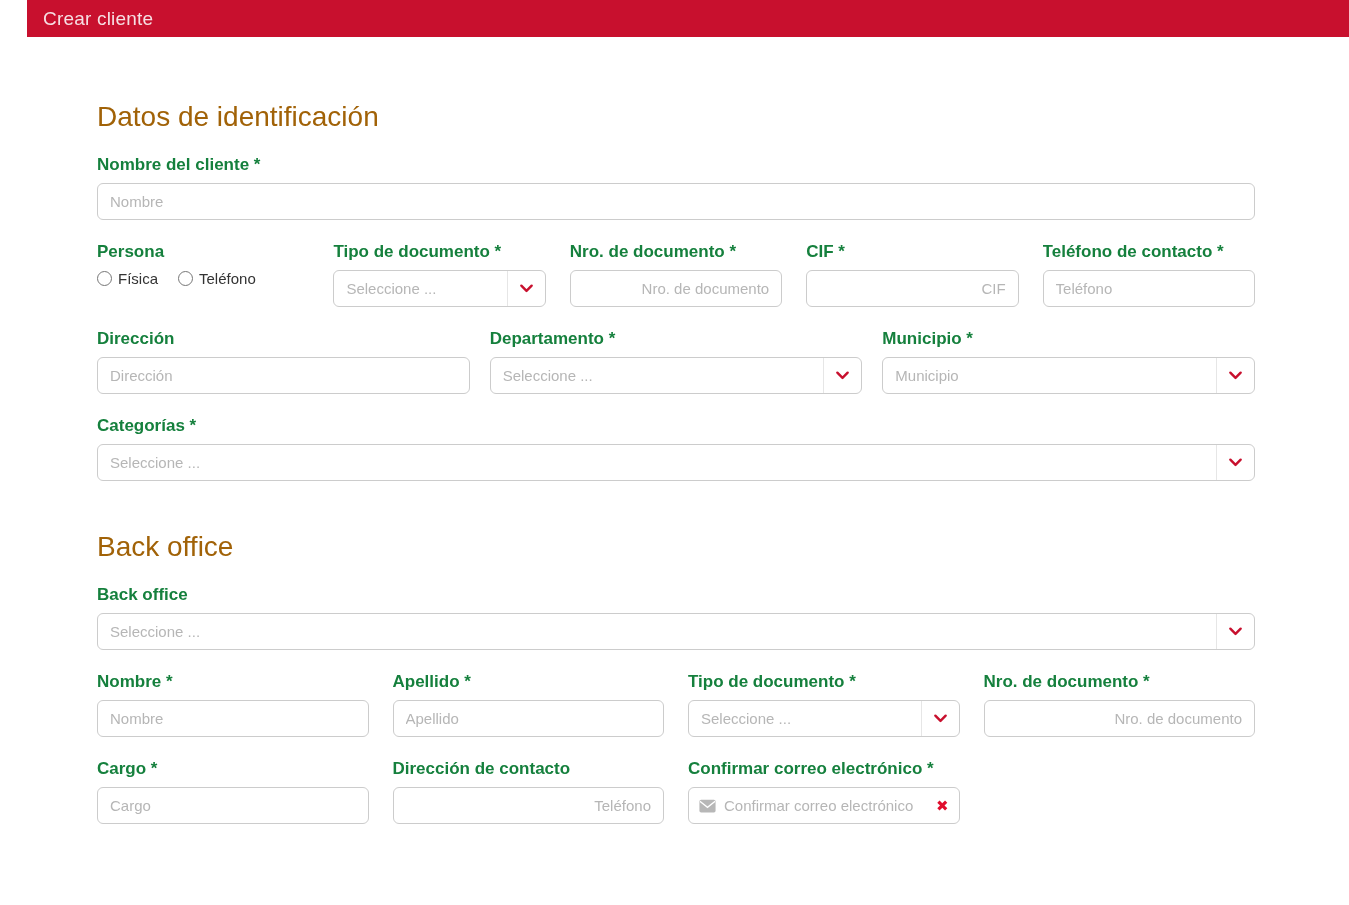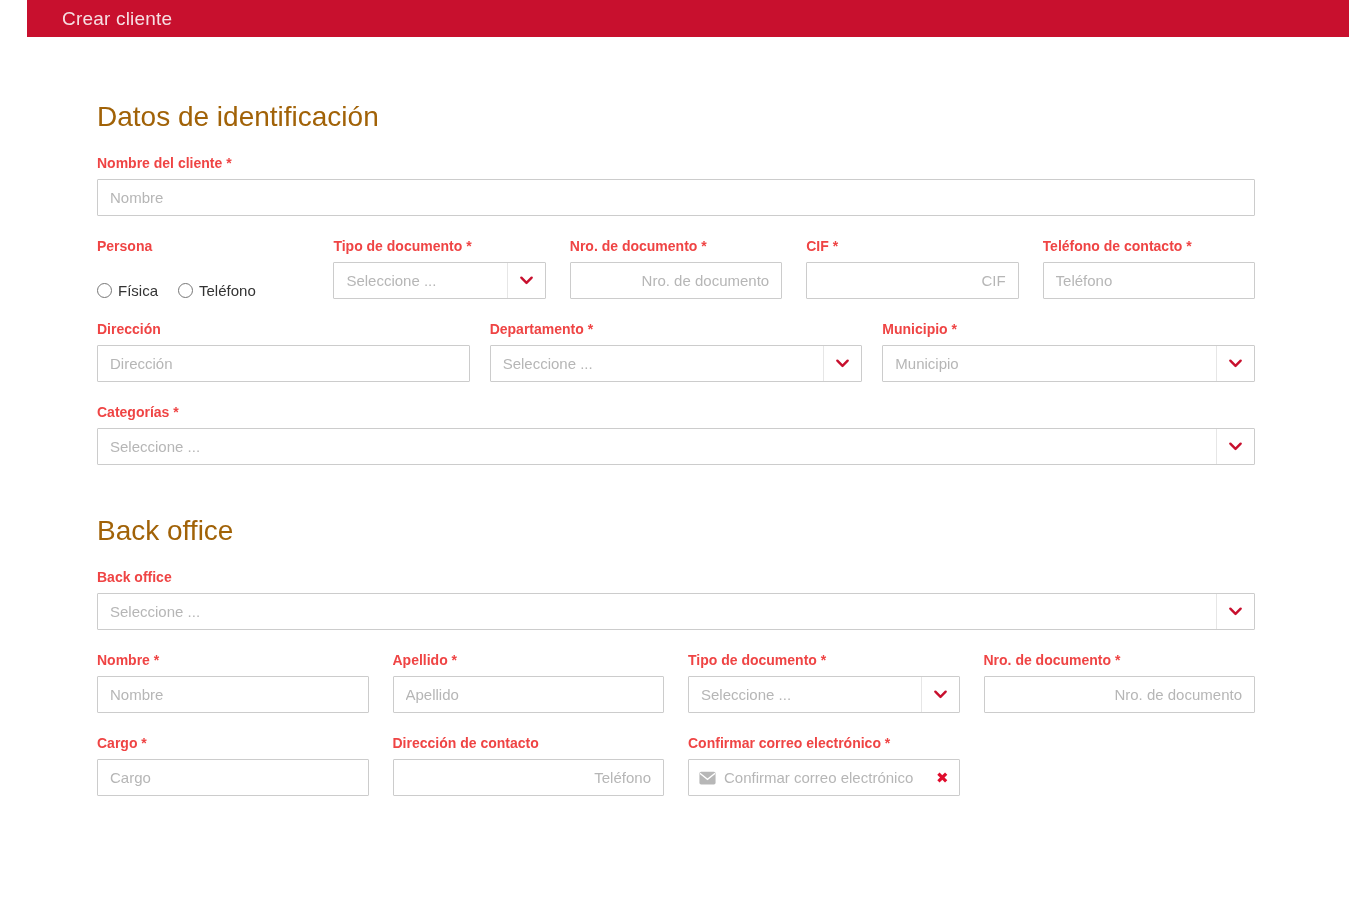--- a/index.html
+++ b/index.html
@@ -8,45 +8,45 @@
   body {
     width: 1349px; min-height: 905px;
     font-family: "Liberation Sans", "DejaVu Sans", sans-serif;
     color: #3c3c3c;
   }
   
   .topbar {
     margin-left: 27px; height: 37px;
     background: #c8102e;
     display: flex; align-items: center;
-    padding-left: 35px;
+    padding-left: 16px;
   }
   .topbar .title {
     color: #f6dfe3; font-size: 19px; font-weight: 400; letter-spacing: .2px;
   }
   
   .content { padding: 64px 94px 18px 97px; }
   .section-title {
     font-size: 28px; font-weight: 400; color: #a16207;
     margin: 0 0 22px 0;
   }
   .section-gap { margin-top: 50px; }
   .row { display: grid; gap: 24px; margin-bottom: 22px; }
   .row-1 { grid-template-columns: 1fr; }
   .row-3 { grid-template-columns: repeat(3, 1fr); gap: 20px; }
   .row-4 { grid-template-columns: repeat(4, 1fr); }
   .row-5 { grid-template-columns: repeat(5, 1fr); }
   .field { min-width: 0; }
   .label {
-    font-size: 14px; font-weight: 700; color: #ef4444;
+    font-size: 17px; font-weight: 700; color: #15803d;
     margin-bottom: 8px; white-space: nowrap; overflow: hidden;
   }
   .input, .selectbox, .inputwrap {
     width: 100%; height: 37px;
-    border: 1px solid #cccccc; border-radius: 1px;
+    border: 1px solid #cccccc; border-radius: 6px;
     background: #ffffff;
     font-size: 15px; color: #444444;
   }
   .input { padding: 0 12px; outline: none; }
   .input::placeholder { color: #b6b6b6; opacity: 1; }
   .input.ta-right { text-align: right; padding-left: 16px; }
   
   .selectbox {
     display: flex; align-items: stretch; cursor: pointer; overflow: hidden;
   }
@@ -64,21 +64,21 @@
   
   .inputwrap { display: flex; align-items: center; padding: 0 10px; gap: 8px; }
   .inputwrap .icon { flex: none; display: flex; align-items: center; color: #b7b7b7; }
   .inputwrap input {
     flex: 1; min-width: 0; border: none; outline: none; height: 100%;
     font-size: 15px; color: #444; padding: 0; background: transparent;
   }
   .inputwrap input::placeholder { color: #b6b6b6; opacity: 1; }
   .inputwrap .err { flex: none; color: #e00d2d; font-size: 15px; font-weight: 700; line-height: 1; }
   
-  .radios { display: flex; align-items: flex-end; gap: 20px; height: 37px; }
+  .radios { display: flex; align-items: flex-start; gap: 20px; height: 37px; }
   .radio { display: inline-flex; align-items: center; gap: 6px; font-size: 15px; color: #333; cursor: pointer; white-space: nowrap; }
   .radio input { margin: 0; width: 15px; height: 15px; accent-color: #555; }
 </style>
 </head>
 <body>
 
 <div class="topbar">
   <span class="title">Crear cliente</span>
 </div>
 

